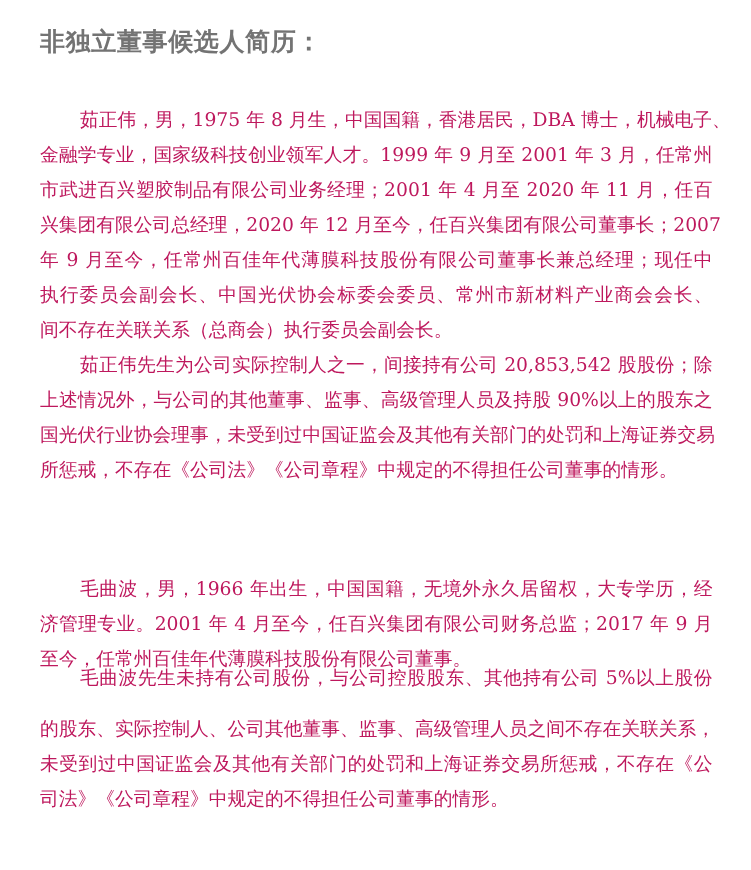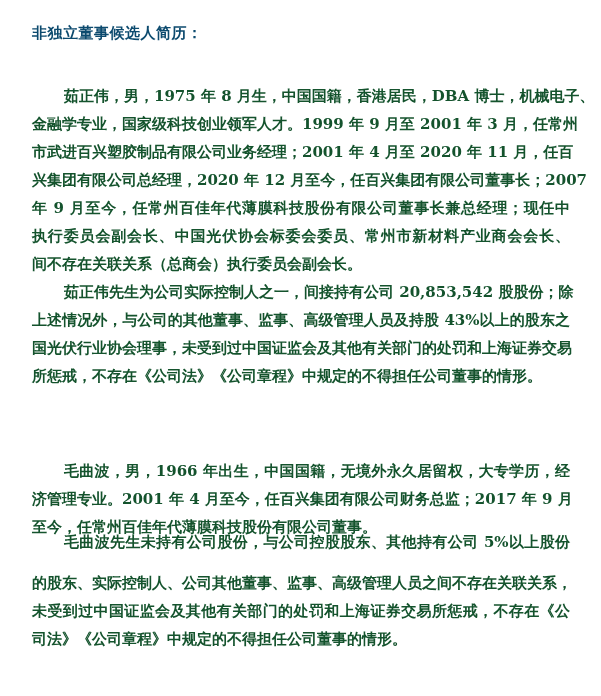--- a/index.html
+++ b/index.html
@@ -14,36 +14,35 @@
       overflow: hidden;
       font-family: "DejaVu Serif", "Liberation Serif", serif;
       color: #1a1a1a;
     }
     .heading {
       position: absolute;
       left: 32px;
       top: 22px;
       font-family: "DejaVu Sans", "Liberation Sans", sans-serif;
       font-weight: bold;
-      font-size: 15px;
+      font-size: 20px;
       line-height: 22px;
       letter-spacing: 0.5px;
-      color: #0c4a6e;
+      color: #737373;
     }
     .line {
       position: absolute;
       left: 32px;
       width: 538px;
       font-size: 15px;
       line-height: 20px;
       white-space: nowrap;
       text-align: justify;
       text-align-last: justify;
-      color: #14532d;
-      font-weight: bold;
+      color: #be185d;
     }
     .line.indent {
       left: 64px;
       width: 506px;
     }
     .line.last {
       text-align-last: left;
     }
   </style>
 </head>
@@ -57,21 +56,21 @@
     <div class="line" style="top:114px">金融学专业，国家级科技创业领军人才。1999 年 9 月至 2001 年 3 月，任常州</div>
     <div class="line" style="top:142px">市武进百兴塑胶制品有限公司业务经理；2001 年 4 月至 2020 年 11 月，任百</div>
     <div class="line" style="top:170px">兴集团有限公司总经理，2020 年 12 月至今，任百兴集团有限公司董事长；2007</div>
     <div class="line" style="top:198px">年 9 月至今，任常州百佳年代薄膜科技股份有限公司董事长兼总经理；现任中</div>
     <div class="line" style="top:226px">执行委员会副会长、中国光伏协会标委会委员、常州市新材料产业商会会长、</div>
     <div class="line last" style="top:254px">间不存在关联关系（总商会）执行委员会副会长。</div>
   </div>
 
   <div>
     <div class="line indent" style="top:282px">茹正伟先生为公司实际控制人之一，间接持有公司 20,853,542 股股份；除</div>
-    <div class="line" style="top:310px">上述情况外，与公司的其他董事、监事、高级管理人员及持股 43%以上的股东之</div>
+    <div class="line" style="top:310px">上述情况外，与公司的其他董事、监事、高级管理人员及持股 90%以上的股东之</div>
     <div class="line" style="top:338px">国光伏行业协会理事，未受到过中国证监会及其他有关部门的处罚和上海证券交易</div>
     <div class="line last" style="top:366px">所惩戒，不存在《公司法》《公司章程》中规定的不得担任公司董事的情形。</div>
   </div>
 
   <div>
     <div class="line indent" style="top:461px">毛曲波，男，1966 年出生，中国国籍，无境外永久居留权，大专学历，经</div>
     <div class="line" style="top:489px">济管理专业。2001 年 4 月至今，任百兴集团有限公司财务总监；2017 年 9 月</div>
     <div class="line last" style="top:517px">至今，任常州百佳年代薄膜科技股份有限公司董事。</div>
   </div>
 

